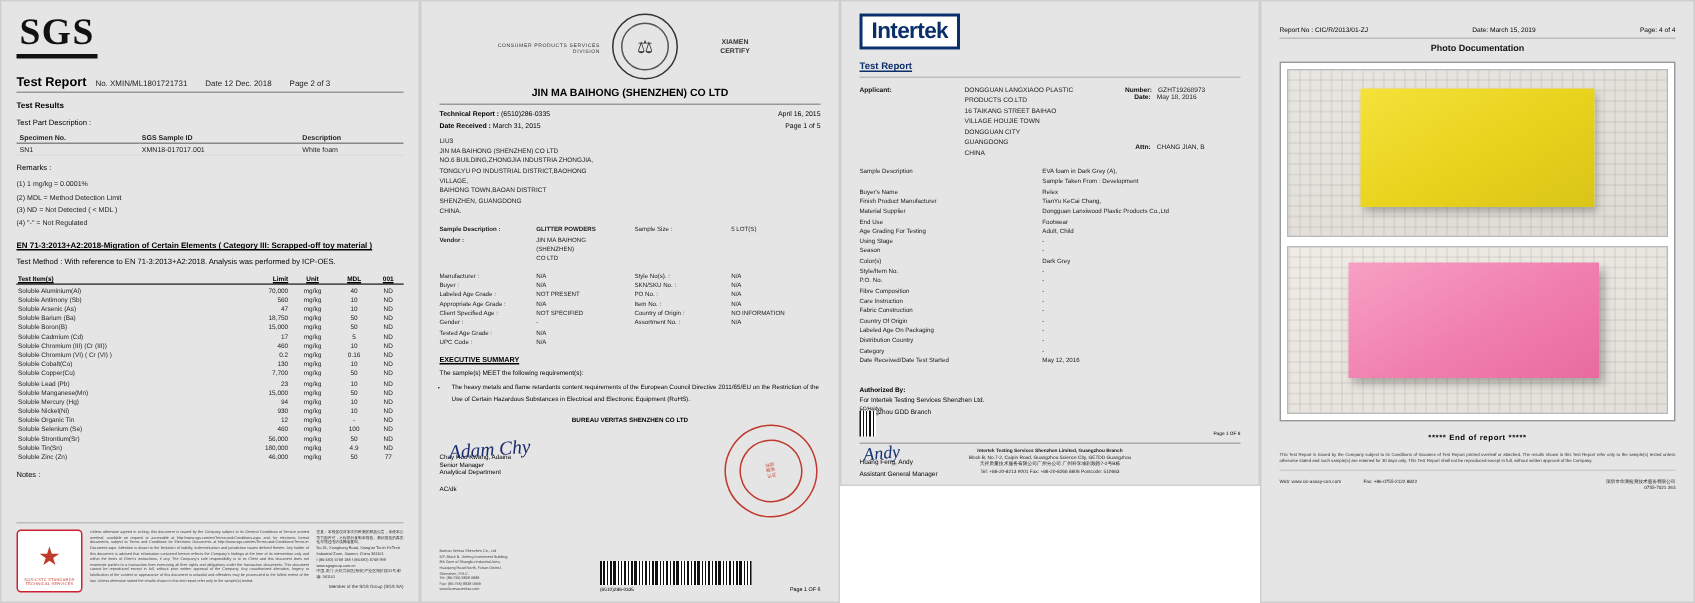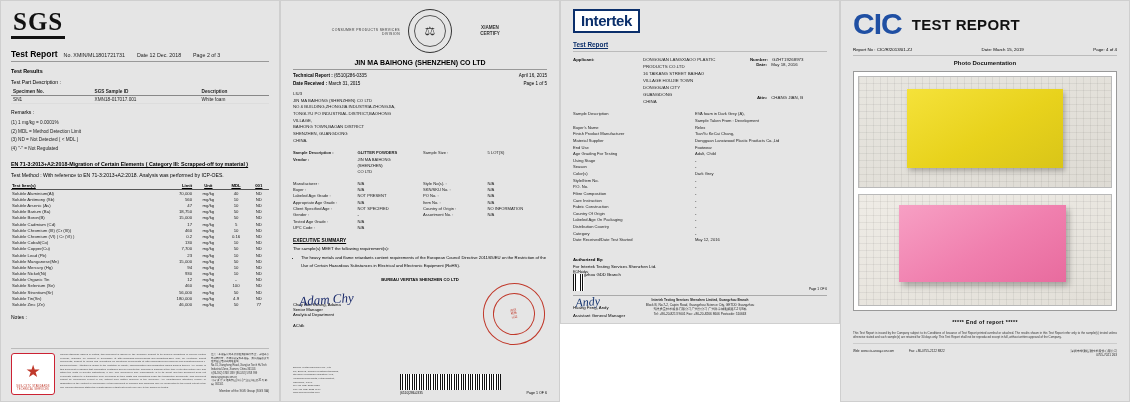--- a/index.html
+++ b/index.html
@@ -759,24 +759,20 @@
       <div class="d3-company">
         <div class="bold">Intertek Testing Services Shenzhen Limited, Guangzhou Branch</div>
         <div>Block B, No.7-2, Caipin Road, Guangzhou Science City, GETDD Guangzhou</div>
         <div>天祥质量技术服务有限公司广州分公司  广州科学城彩频路7-2号B栋</div>
         <div>Tel: +86-20-8213 9001   Fax: +86-20-8266 8606   Postcode: 510663</div>
       </div>
     </div>
   </div>
 
   <div class="doc doc4">
-    <div class="cic-head">
-      <div class="cic-logo">CIC</div>
-      <div class="cic-title">TEST REPORT</div>
-    </div>
 
     <div class="d4-meta">
       <div>
         <span>Report No :</span>
         <span>CIC/R/2013/01-ZJ</span>
       </div>
       <div>
         <span>Date:</span>
         <span>March 15, 2019</span>
       </div>

